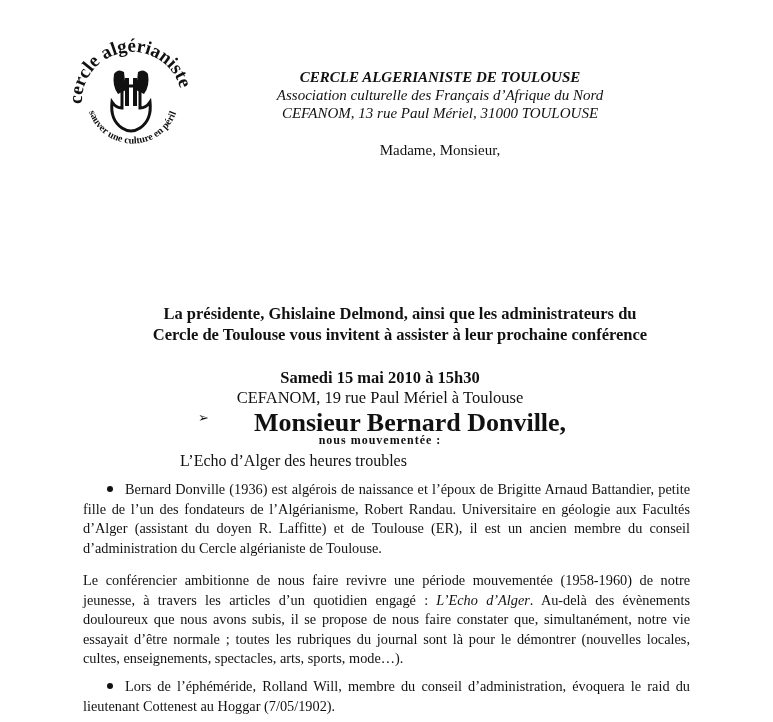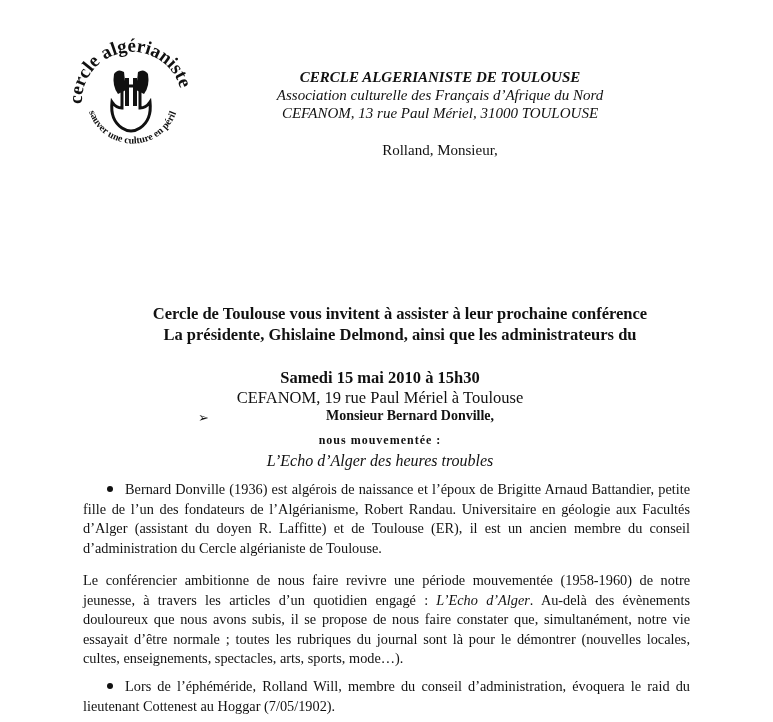--- a/index.html
+++ b/index.html
@@ -8,23 +8,23 @@
   .logo { position:absolute; left:60px; top:28px; width:142px; height:128px; }
   .hdr { position:absolute; left:250px; width:380px; text-align:center; font-style:italic; font-size:15px; line-height:18px; }
   .hdr1 { top:68px; font-weight:bold; font-size:15px; }
   .hdr2 { top:86px; }
   .hdr3 { top:104px; }
   .salut { position:absolute; left:250px; width:380px; top:142px; text-align:center; font-size:15px; }
   .invite { position:absolute; left:100px; width:600px; top:303px; text-align:center; font-weight:bold; font-size:16.5px; line-height:21px; }
   .date { position:absolute; left:180px; width:400px; top:368px; text-align:center; font-weight:bold; font-size:16.5px; }
   .place { position:absolute; left:180px; width:400px; top:388px; text-align:center; font-size:16.5px; }
   .arrow { position:absolute; left:198px; top:410px; font-size:13px; }
-  .speaker { position:absolute; left:220px; width:380px; top:408px; text-align:center; font-weight:bold; font-size:14px; }
+  .speaker { position:absolute; left:220px; width:380px; top:408px; text-align:center; font-weight:bold; font-size:26px; }
   .presents { position:absolute; left:180px; width:400px; top:433px; text-align:center; font-weight:bold; font-size:12px; letter-spacing:1px; }
-  .talk { position:absolute; left:180px; width:400px; top:452px; text-align:center; font-style:italic; font-size:16px; }
+  .talk { position:absolute; left:180px; width:400px; top:452px; font-size:16px; }
   .para { position:absolute; left:83px; width:607px; font-size:14.3px; line-height:19.5px; text-align:justify; }
   .p1 { top:480px; }
   .p2 { top:571px; }
   .p3 { top:677px; }
   .indent { display:inline-block; width:24px; }
   .bullet { display:inline-block; width:6px; height:6px; background:#111; border-radius:50%; vertical-align:middle; margin-right:12px; margin-top:-3px; }
   i { font-style:italic; }
 </style>
 </head>
 <body>
@@ -46,25 +46,25 @@
     <path d="M88 46 Q84 40 78 44 L76 62 L84 66 Q90 58 88 46 Z" fill="#111"></path>
     <rect x="65" y="50" width="4" height="28" fill="#111"></rect>
     <rect x="73" y="50" width="4" height="28" fill="#111"></rect>
   </g>
 </svg>
 
 <div class="hdr hdr1">CERCLE ALGERIANISTE DE TOULOUSE</div>
 <div class="hdr hdr2">Association culturelle des Français d’Afrique du Nord</div>
 <div class="hdr hdr3">CEFANOM, 13 rue Paul Mériel, 31000 TOULOUSE</div>
 
-<div class="salut">Rolland, Monsieur,</div>
+<div class="salut">Madame, Monsieur,</div>
 
 <div class="invite">
+  <div>La présidente, Ghislaine Delmond, ainsi que les administrateurs du</div>
   <div>Cercle de Toulouse vous invitent à assister à leur prochaine conférence</div>
-  <div>La présidente, Ghislaine Delmond, ainsi que les administrateurs du</div>
 </div>
 
 <div class="date">Samedi 15 mai 2010 à 15h30</div>
 <div class="place">CEFANOM, 19 rue Paul Mériel à Toulouse</div>
 <div class="arrow">➢</div>
 <div class="speaker">Monsieur Bernard Donville,</div>
 <div class="presents">nous mouvementée :</div>
 <div class="talk">L’Echo d’Alger des heures troubles</div>
 
 <div class="para p1">

